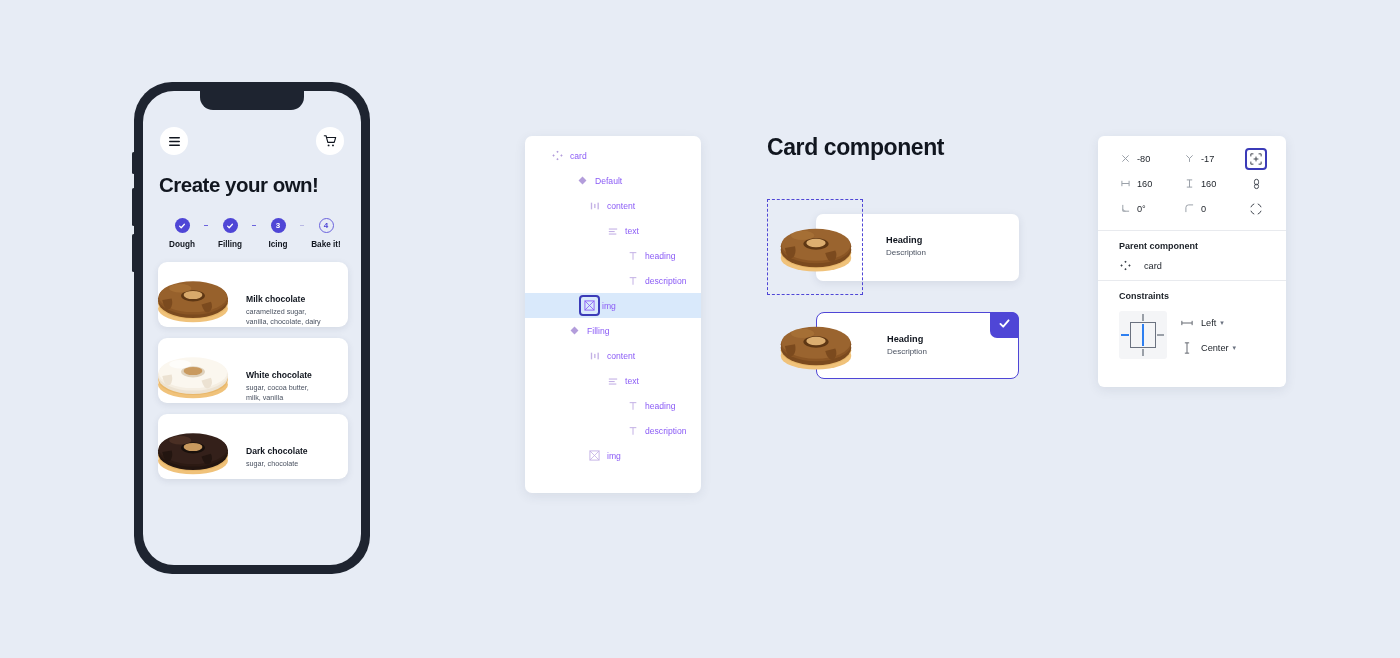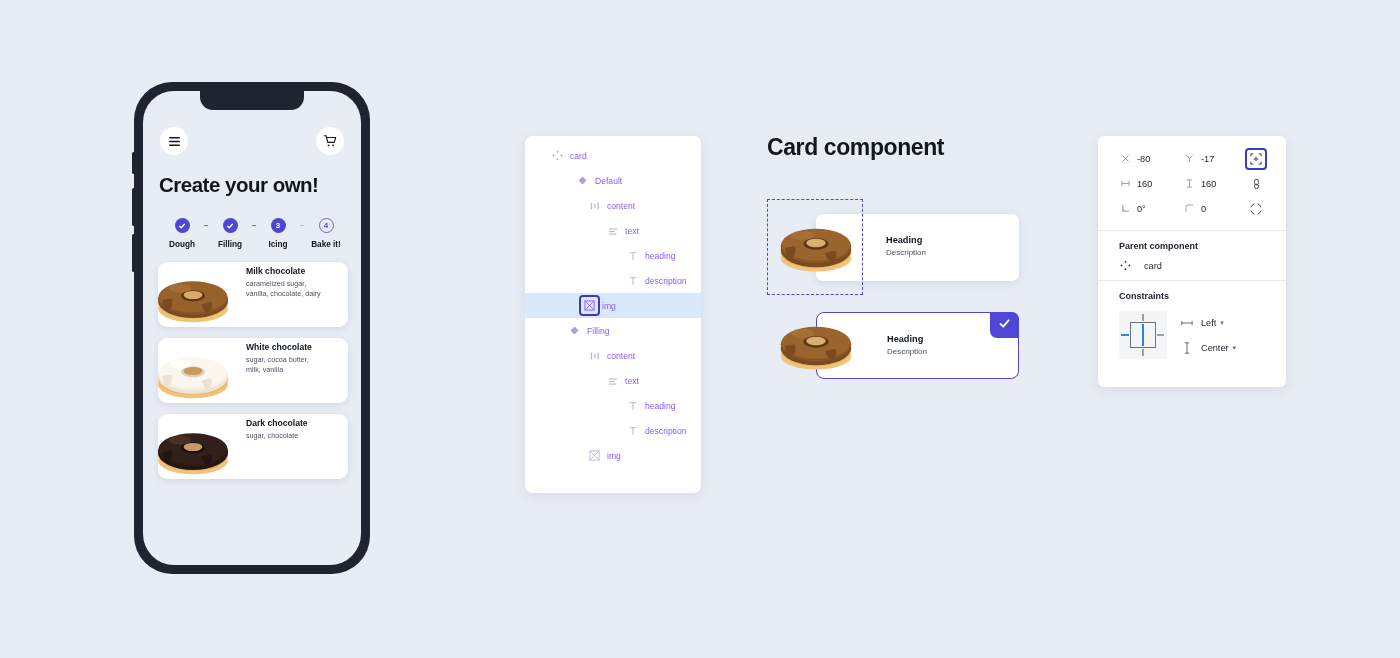--- a/index.html
+++ b/index.html
@@ -76,21 +76,21 @@
   .step-line.dim { background: #b9b8e4; }
 
   
   .plist { position: absolute; top: 171px; left: 15px; right: 13px; }
   .pcard {
     position: relative;
     height: 65px; margin-bottom: 11px;
     background: #ffffff; border-radius: 9px;
     box-shadow: 0 2px 7px rgba(40,50,80,0.10);
   }
-  .pcard-body { position: absolute; left: 88px; top: 4px; right: 8px; }
+  .pcard-body { position: absolute; left: 88px; top: 32px; right: 8px; }
   .pcard-title { font-size: 8.6px; font-weight: 700; color: #11161f; margin-bottom: 3px; }
   .pcard-desc { font-size: 7.2px; line-height: 1.35; color: #4a5261; }
 
   
   .donut { position: absolute; }
   .donut svg { display: block; }
 
   
   .layers {
     position: absolute; left: 525px; top: 136px;

